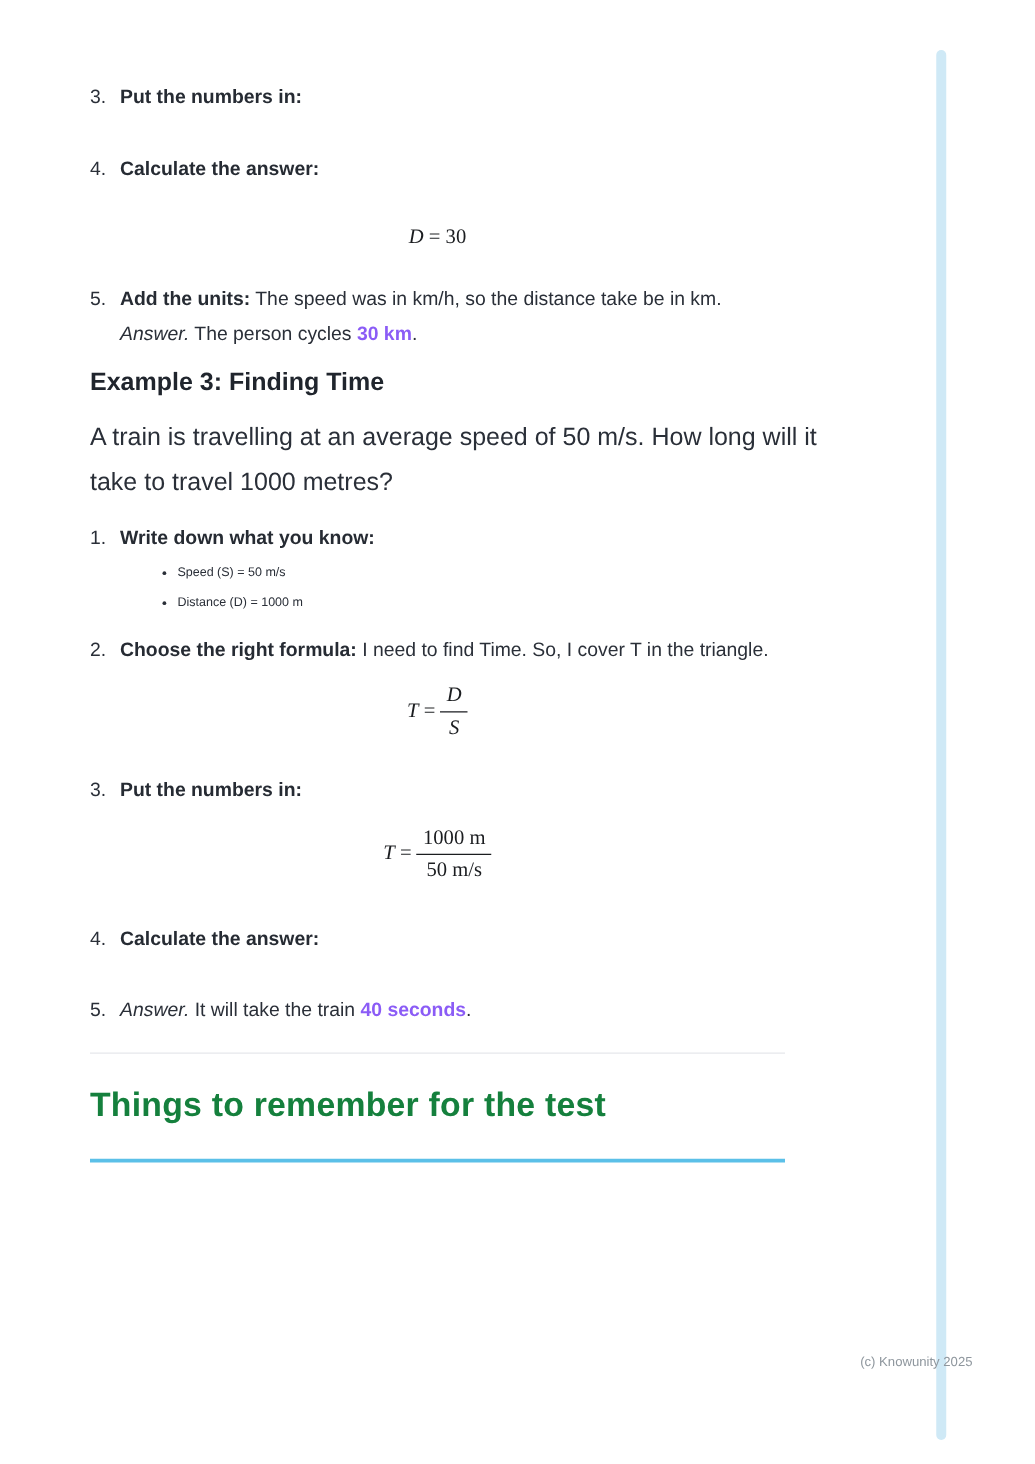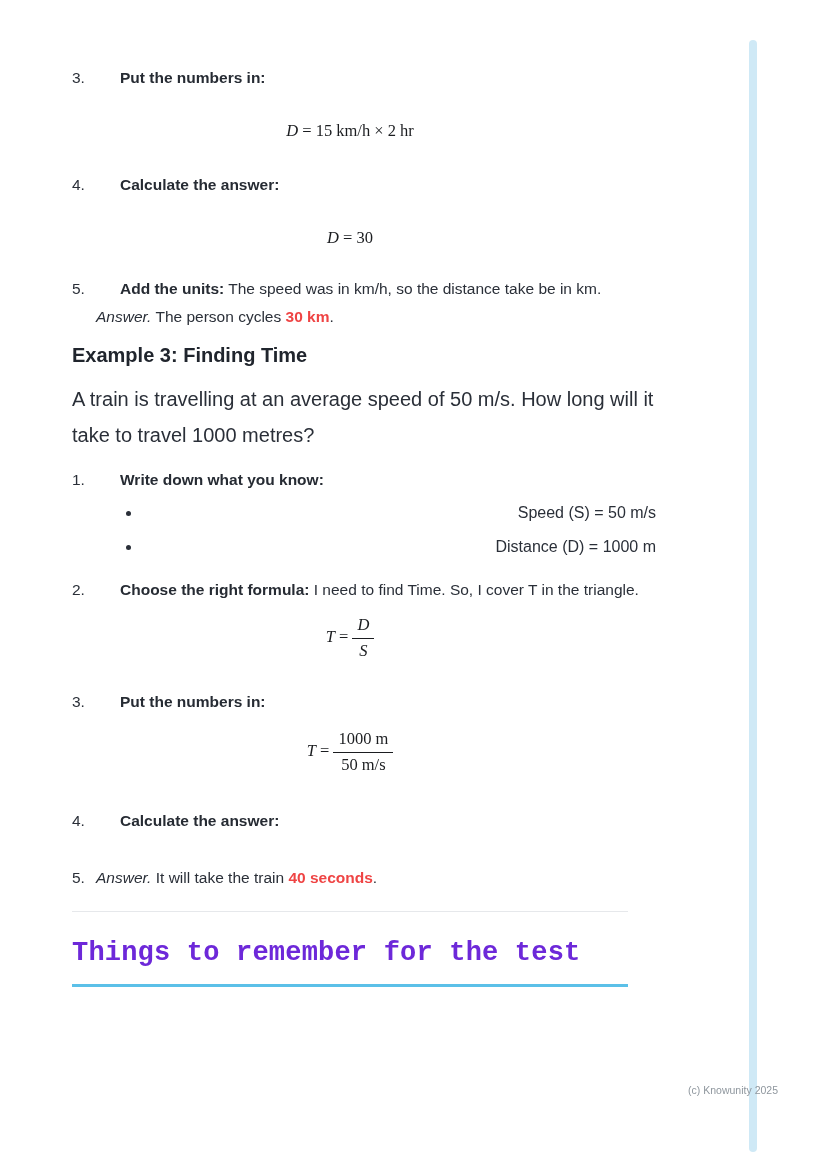--- a/index.html
+++ b/index.html
@@ -27,54 +27,53 @@
     position: absolute;
     left: 72px;
     top: 0;
     width: 584px;
     padding-top: 64px;
     z-index: 2;
   }
   .step { display: flex; font-size: 15.5px; line-height: 1.8; }
   .step .num { flex: 0 0 24px; width: 24px; }
   .step-body { flex: 1; }
-  .lbl { font-weight: 700; color: #262b33; margin-left: 24px; }
+  .lbl { font-weight: 700; color: #262b33; }
   .answer-line em { font-style: italic; text-align: right; }
-  .answer-line strong { font-weight: 700; color: #ef4444; text-align: center; }
+  .answer-line strong { font-weight: 700; color: #8b5cf6; text-align: center; }
 
   .formula {
     text-align: center;
     font-family: "Liberation Serif", "DejaVu Serif", serif;
     font-size: 16.5px;
     color: #1b1d20;
     width: 556px;
   }
   .mvar { font-style: italic; }
   .mop, .mnum { font-style: normal; white-space: pre; }
   .frac { display: inline-block; vertical-align: middle; text-align: center; line-height: 1.15; }
   .frac .ftop { display: block; padding: 0 5px 3px; border-bottom: 1px solid #1b1d20; }
   .frac .fbot { display: block; padding: 3px 5px 0; }
 
   .example-heading { font-size: 20px; font-weight: 700; color: #20252d; }
   .para { font-size: 20px; line-height: 1.8; width: 584px; }
 
   .bullets { margin: 0; padding-left: 46px; list-style: disc; }
-  .bullets li { margin-top: 7px; font-size: 16px; line-height: 1.65; text-align: right; }
+  .bullets li { margin-top: 7px; font-size: 10px; line-height: 1.65; }
 
   .divider { width: 556px; border-top: 1px solid #e6e8eb; height: 0; }
 
   .big-heading {
     width: 556px;
     font-size: 27px;
     font-weight: 700;
-    color: #6d28d9;
+    color: #15803d;
     letter-spacing: 0.2px;
-    padding-bottom: 16px;
+    padding-bottom: 27px;
     border-bottom: 3px solid #5bc0e8;
-    font-family: Liberation Mono, monospace;
   }
 
   .footer {
     position: absolute;
     top: 1084px;
     right: 50px;
     font-size: 10.5px;
     color: #8f979e;
     z-index: 3;
   }
@@ -92,23 +91,20 @@
 
   <main class="content">
 
     <div class="step mt0">
       <span class="num">3.</span>
       <div class="step-body">
         <strong class="lbl">Put the numbers in:</strong>
       </div>
     </div>
 
-    <div class="formula mt29">
-      <span class="mvar">D</span><span class="mop"> = </span><span class="mnum">15 km/h × 2 hr</span>
-    </div>
 
     <div class="step mt30">
       <span class="num">4.</span>
       <div class="step-body">
         <strong class="lbl">Calculate the answer:</strong>
       </div>
     </div>
 
     <div class="formula mt29">
       <span class="mvar">D</span><span class="mop"> = </span><span class="mnum">30</span>

